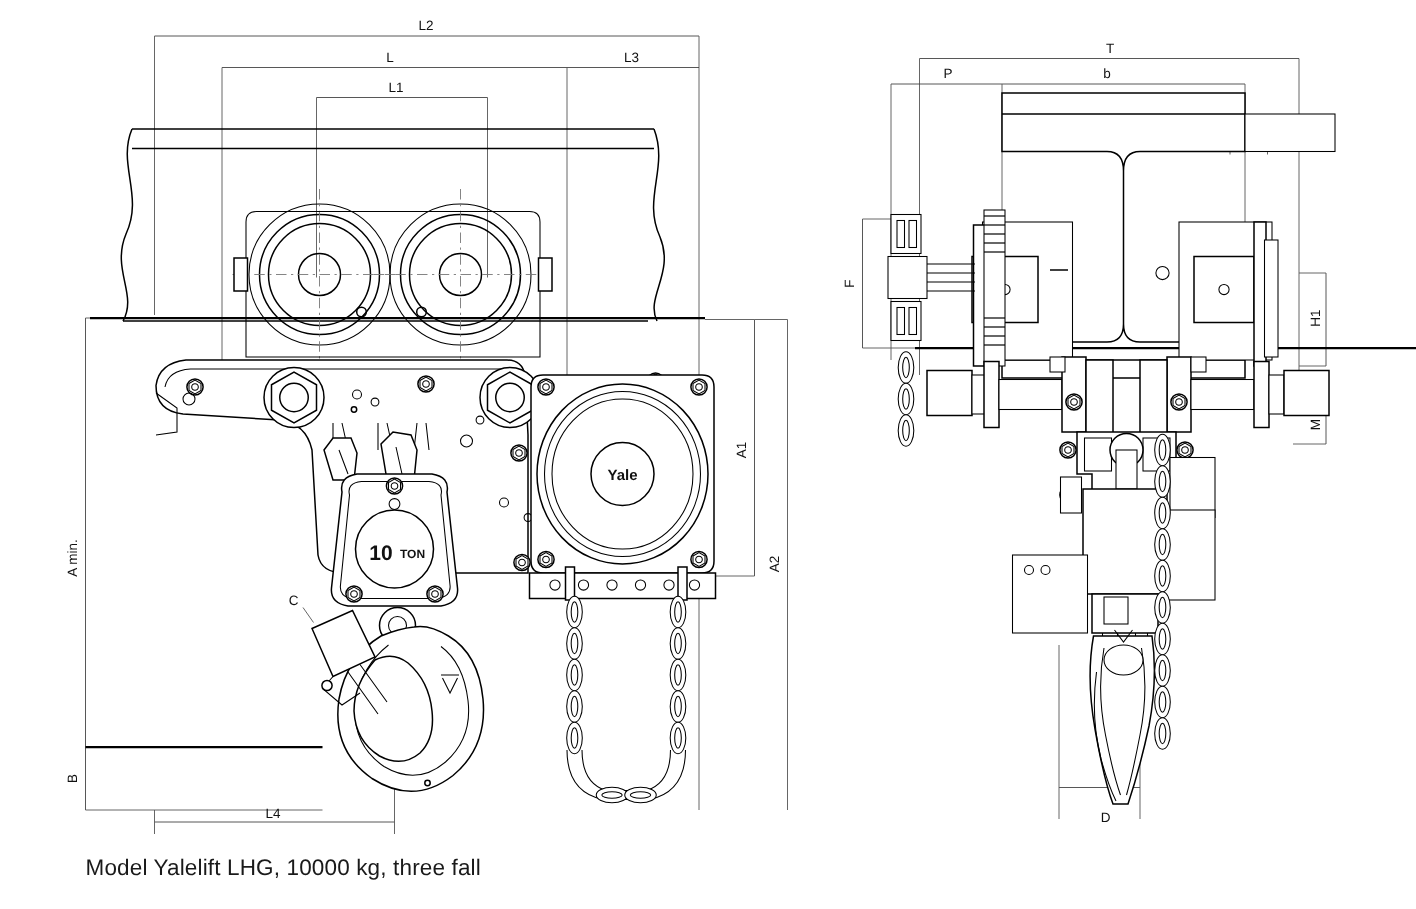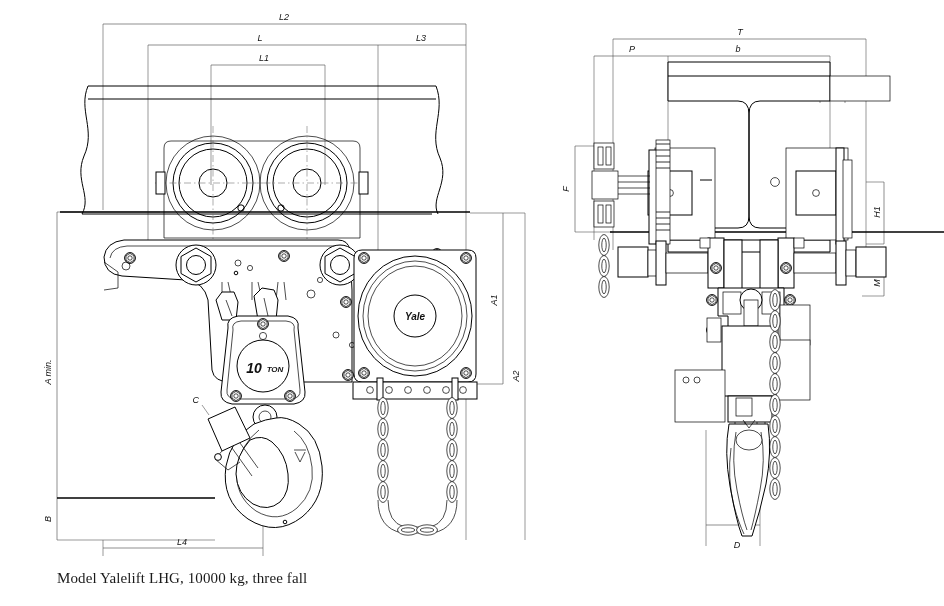--- a/index.html
+++ b/index.html
@@ -13,21 +13,20 @@
     font-family: "Liberation Sans", sans-serif;
     color: #1a1a1a;
     overflow: hidden;
     position: relative;
   }
   #drawing-root {
     position: absolute;
     left: 0; top: 0;
     width: 944px;
     height: 534px;
-    font-style: italic;
   }
   svg.tech-drawing {
     display: block;
     width: 944px;
     height: 606px;
     background: #ffffff;
   }
   
   .ln-thin   { stroke: #000; stroke-width: 0.7; fill: none; }
   .ln-med    { stroke: #000; stroke-width: 1.0; fill: none; }
@@ -43,21 +42,21 @@
   }
   .badge-text {
     font-family: "Liberation Sans", sans-serif;
     font-weight: bold;
     fill: #111;
   }
   .caption {
     position: absolute;
     left: 57px;
     top: 570px;
-    font-family: Liberation Serif, serif;
+    font-family: Liberation Sans, sans-serif;
     font-size: 15px;
     color: #1a1a1a;
     white-space: nowrap;
     letter-spacing: 0.1px;
   }
 </style>
 </head>
 <body>
 
 <div id="drawing-root">

